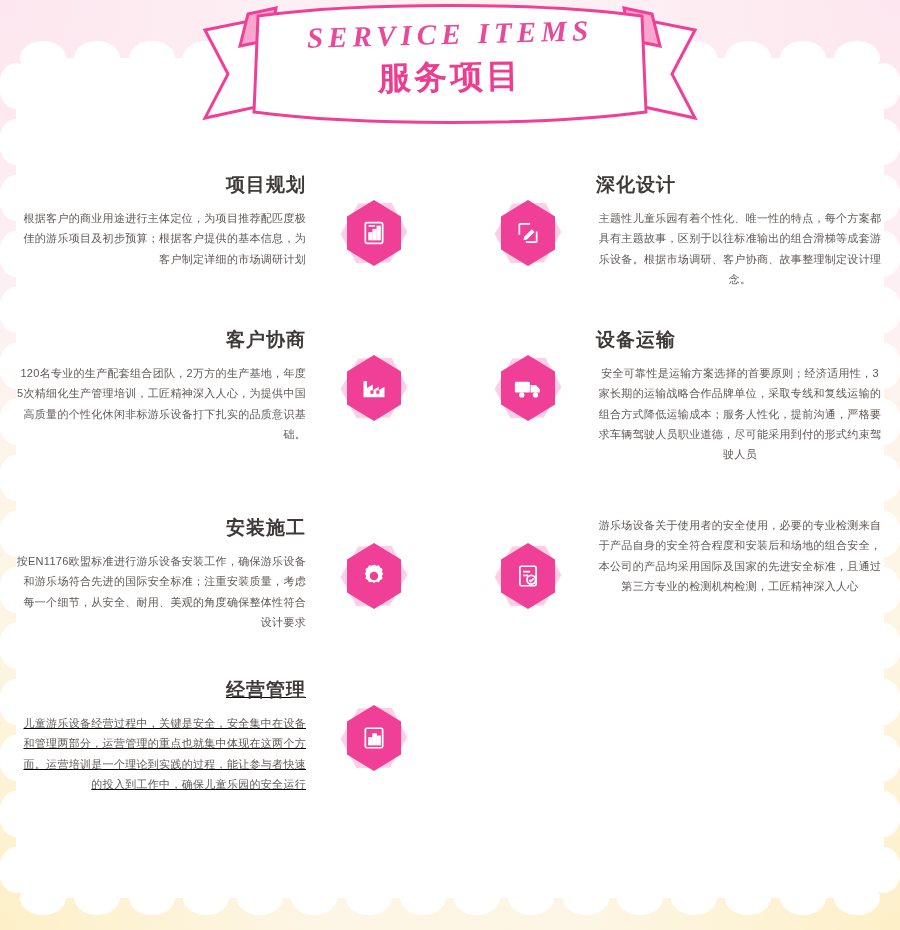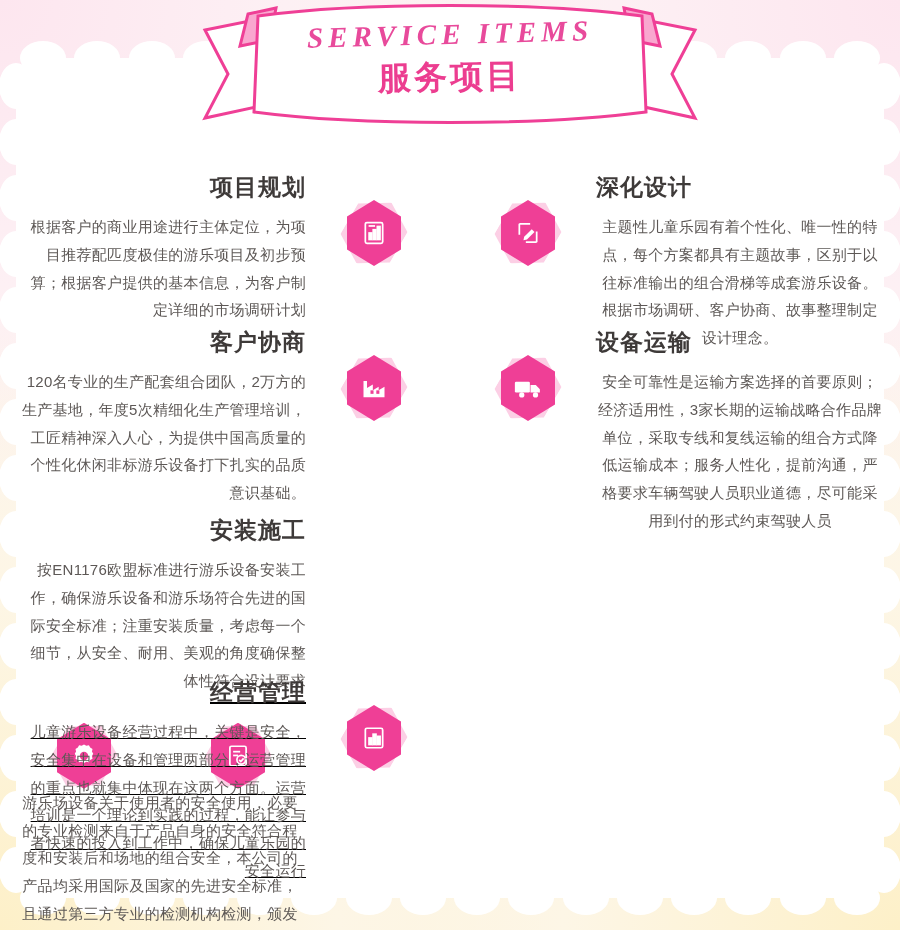--- a/index.html
+++ b/index.html
@@ -118,49 +118,49 @@
     z-index: 4;
   }
   .row {
     position: absolute;
     width: 868px;
     display: flex;
     align-items: flex-start;
   }
   .row.r1 { top: 12px; }
   .row.r2 { top: 167px; }
-  .row.r3 { top: 355px; flex-direction: column; }
+  .row.r3 { top: 355px; }
   .row.r4 { top: 517px; text-decoration: underline; }
 
   .col-left {
     width: 290px;
     padding-right: 0;
     text-align: right;
   }
   .col-icons {
     width: 290px;
     display: flex;
     justify-content: space-between;
     padding: 28px 38px 0 38px;
     box-sizing: border-box;
   }
   .col-right {
     width: 288px;
     text-align: left;
   }
 
   .item-title {
-    font-size: 23px;
+    font-size: 19px;
     color: #3e3a39;
     font-weight: bold;
     margin-bottom: 10px;
     letter-spacing: 1px;
   }
   .item-desc {
-    font-size: 15px;
+    font-size: 11px;
     line-height: 1.85;
     color: #5d5856;
     letter-spacing: 0.3px;
   }
   .col-left .item-desc { text-align: right; }
   .col-right .item-desc { text-align: center; }
 
   
   .hex {
     position: relative;
@@ -384,21 +384,21 @@
             <rect x="4.5" y="3" width="15" height="18" rx="1.5"></rect>
             <line x1="7.5" y1="8" x2="14" y2="8"></line>
             <line x1="7.5" y1="11.5" x2="12" y2="11.5"></line>
             <circle cx="15" cy="15.5" r="4" fill="#ef3f96"></circle>
             <path d="M13.1 15.6 l1.5 1.5 2.6-2.9" stroke="#fff" stroke-width="1.6" fill="none"></path>
           </svg>
         </span>
       </span>
     </div>
     <div class="col-right">
-      <div class="item-desc">游乐场设备关于使用者的安全使用，必要的专业检测来自于产品自身的安全符合程度和安装后和场地的组合安全，本公司的产品均采用国际及国家的先进安全标准，且通过第三方专业的检测机构检测，颁发相关的安全证书</div>
+      <div class="item-desc">游乐场设备关于使用者的安全使用，必要的专业检测来自于产品自身的安全符合程度和安装后和场地的组合安全，本公司的产品均采用国际及国家的先进安全标准，且通过第三方专业的检测机构检测，工匠精神深入人心</div>
     </div>
   </div>
 
   <div class="row r4">
     <div class="col-left">
       <div class="item-title">经营管理</div>
       <div class="item-desc">儿童游乐设备经营过程中，关键是安全，安全集中在设备和管理两部分，运营管理的重点也就集中体现在这两个方面。运营培训是一个理论到实践的过程，能让参与者快速的投入到工作中，确保儿童乐园的安全运行</div>
     </div>
     <div class="col-icons">
       <span class="hex">

